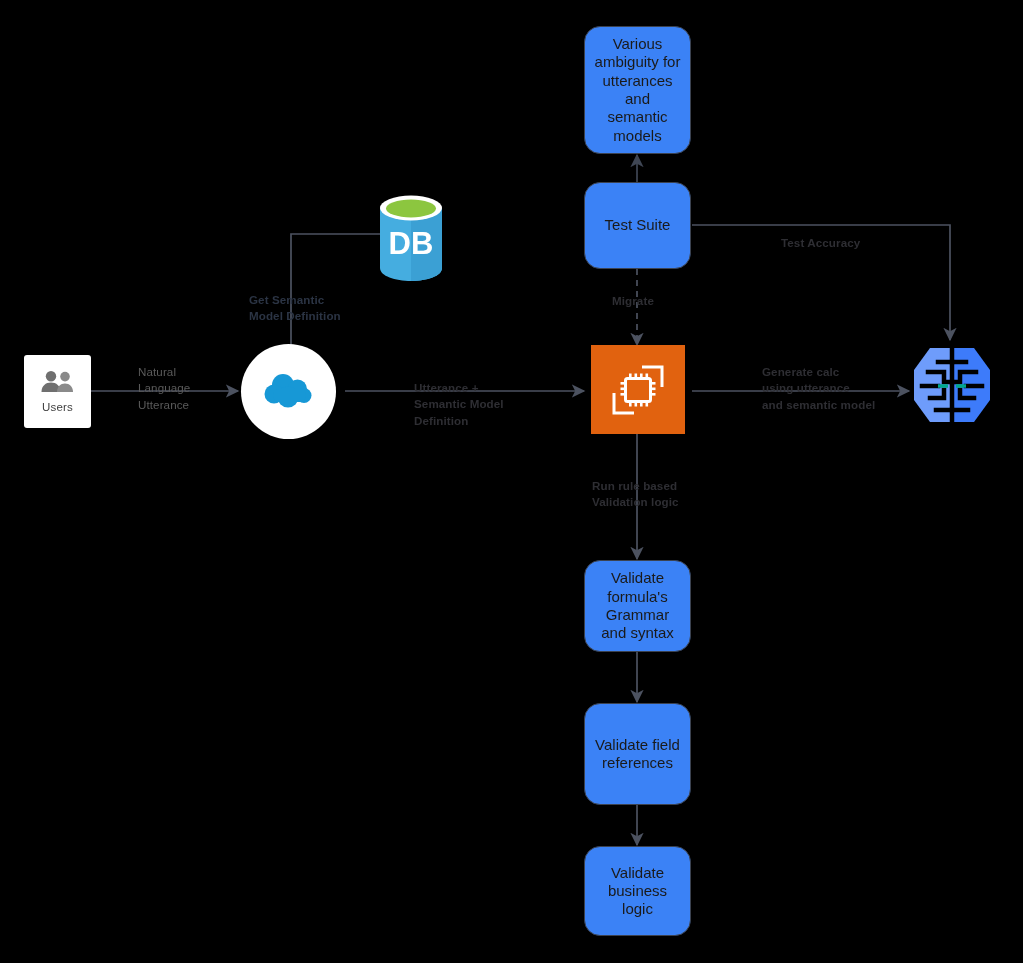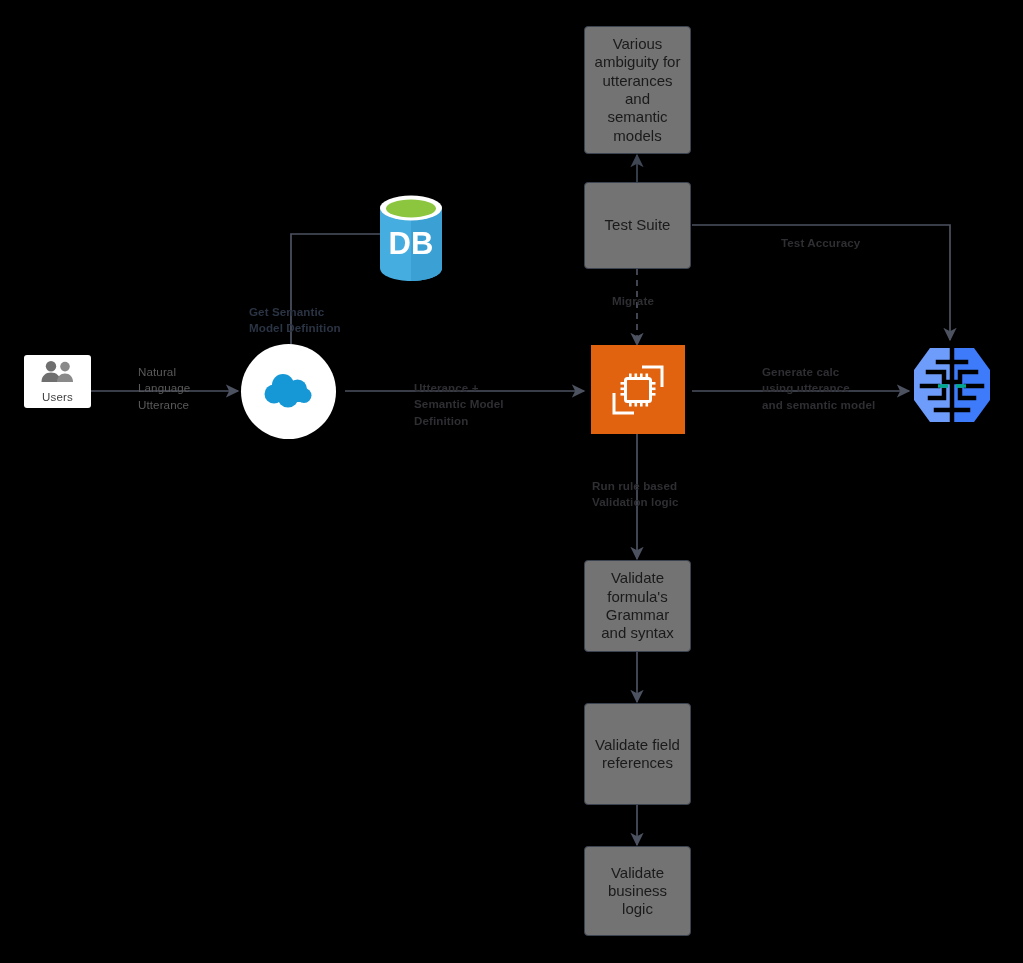--- a/index.html
+++ b/index.html
@@ -3,21 +3,21 @@
 <meta charset="utf-8">
 <style>
   html,body{margin:0;padding:0;background:#000;}
   body{width:1023px;height:963px;overflow:hidden;font-family:"Liberation Sans",sans-serif;}
   #stage{position:relative;width:1023px;height:963px;background:#000000;}
   svg.wires{position:absolute;left:0;top:0;width:1023px;height:963px;pointer-events:none;}
 
   .node{position:absolute;box-sizing:border-box;}
 
   .box{
-    background:#737373;border:1.6px solid #3b4250;border-radius:4px;
+    background:#3b82f6;border:1.6px solid #3b4250;border-radius:16px;
     display:flex;align-items:center;justify-content:center;text-align:center;
     color:#1a1a1a;font-size:15px;line-height:1.22;padding:4px 6px;
   }
   .box span{display:block;}
 
   .users-card{
     background:#ffffff;border-radius:3px;display:flex;flex-direction:column;
     align-items:center;justify-content:center;gap:7px;
   }
   .users-label{font-size:11.5px;color:#3f3f3f;letter-spacing:.2px;}
@@ -65,21 +65,21 @@
 
     <path d="M637,269 L637,345" stroke="#4c5260" stroke-width="1.7" fill="none" stroke-dasharray="6 5" marker-end="url(#ahg)"></path>
 
     <path d="M637,434 L637,559" stroke="#4c5260" stroke-width="1.7" fill="none" marker-end="url(#ahg)"></path>
 
     <path d="M637,652 L637,702" stroke="#4c5260" stroke-width="1.7" fill="none" marker-end="url(#ahg)"></path>
 
     <path d="M637,792 L637,845" stroke="#4c5260" stroke-width="1.7" fill="none" marker-end="url(#ahg)"></path>
   </svg>
 
-  <div class="node users-card" style="left:24px;top:355px;width:67px;height:53px;">
+  <div class="node users-card" style="left:24px;top:355px;width:67px;height:73px;">
     <svg width="36" height="24" viewBox="0 0 36 24">
       <circle cx="11" cy="6.2" r="5.2" fill="#6f6f6f"></circle>
       <circle cx="25" cy="6.6" r="4.8" fill="#8a8a8a"></circle>
       <path d="M1.5,22 C1.5,15.8 5.8,12.6 11,12.6 C16.2,12.6 20.5,15.8 20.5,22 Z" fill="#6f6f6f"></path>
       <path d="M17,22 C17,16.4 20.6,13.4 25,13.4 C29.4,13.4 33,16.4 33,22 Z" fill="#8a8a8a"></path>
     </svg>
     <div class="users-label">Users</div>
   </div>
 
   <div class="node cloud-circle" style="left:241px;top:344px;width:95px;height:95px;">
@@ -170,21 +170,21 @@
   <div class="node box" style="left:584px;top:703px;width:107px;height:102px;">
     <span>Validate field<br>references</span>
   </div>
 
   <div class="node box" style="left:584px;top:846px;width:107px;height:90px;">
     <span>Validate<br>business<br>logic</span>
   </div>
 
   <div class="edge-label grey" style="left:114px;top:364px;margin-left:24px;">Natural<br>Language<br>Utterance</div>
 
-  <div class="edge-label navy" style="left:249px;top:304px;">Get Semantic<br>Model Definition</div>
+  <div class="edge-label navy" style="left:249px;top:292px;">Get Semantic<br>Model Definition</div>
 
   <div class="edge-label dark" style="left:414px;top:380px;">Utterance +<br>Semantic Model<br>Definition</div>
 
   <div class="edge-label dark" style="left:742px;top:364px;margin-left:20px;">Generate calc<br>using utterance<br>and semantic model</div>
 
   <div class="edge-label dark" style="left:781px;top:217px;margin-top:18px;">Test Accuracy</div>
 
   <div class="edge-label dark" style="left:612px;top:293px;">Migrate</div>
 
   <div class="edge-label dark" style="left:592px;top:478px;">Run rule based<br>Validation logic</div>

